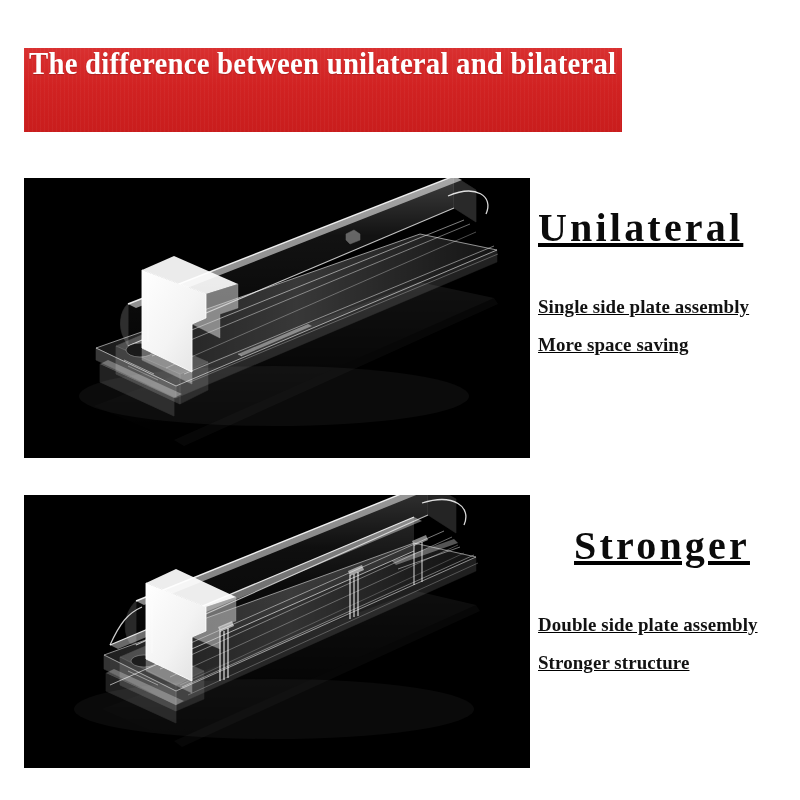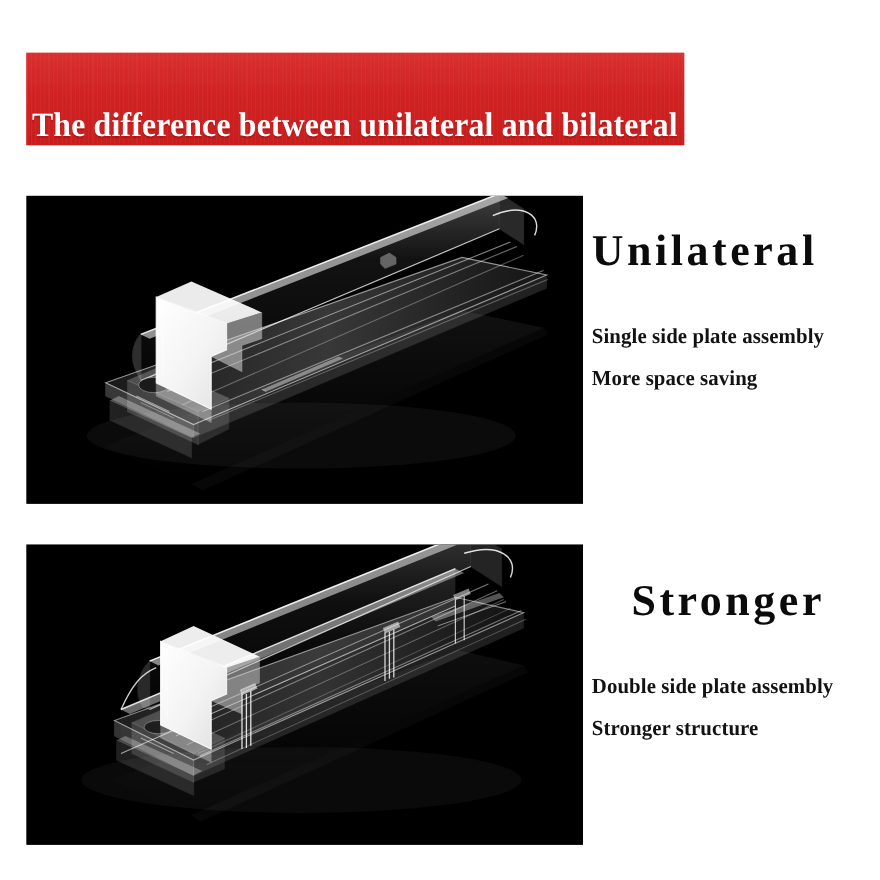--- a/index.html
+++ b/index.html
@@ -14,21 +14,21 @@
 
   
   .banner {
     position:absolute;
     left:24px; top:48px;
     width:598px; height:84px;
     background:#d42525;
     background-image:
       repeating-linear-gradient(90deg, rgba(255,255,255,0.035) 0 1px, rgba(0,0,0,0) 1px 4px),
       linear-gradient(180deg, #d93030 0%, #d12222 45%, #c91d1d 100%);
-    display:flex; align-items:flex-end; justify-content:center;
+    display:flex; align-items:flex-start; justify-content:center;
     overflow:hidden;
   }
   .banner-text {
     color:#ffffff;
     font-family:"Liberation Serif", serif;
     font-weight:bold;
     font-size:31px;
     line-height:1;
     letter-spacing:0.2px;
     white-space:nowrap;
@@ -43,21 +43,21 @@
     left:24px;
     width:506px;
     background:#000000;
     overflow:hidden;
   }
   .photo.top { top:178px; height:280px; }
   .photo.bottom { top:495px; height:273px; }
   .photo svg { display:block; width:100%; height:100%; }
 
   
-  .side { position:absolute; left:538px; width:262px; }
+  .side { position:absolute; left:538px; width:262px;text-decoration:underline; }
   .side.top { top:206px; }
   .side.bottom { top:524px; }
 
   .heading {
     font-family:"Liberation Serif", serif;
     font-weight:bold;
     color:#0b0b0b;
     font-size:40px;
     line-height:44px;
     letter-spacing:3.2px;

